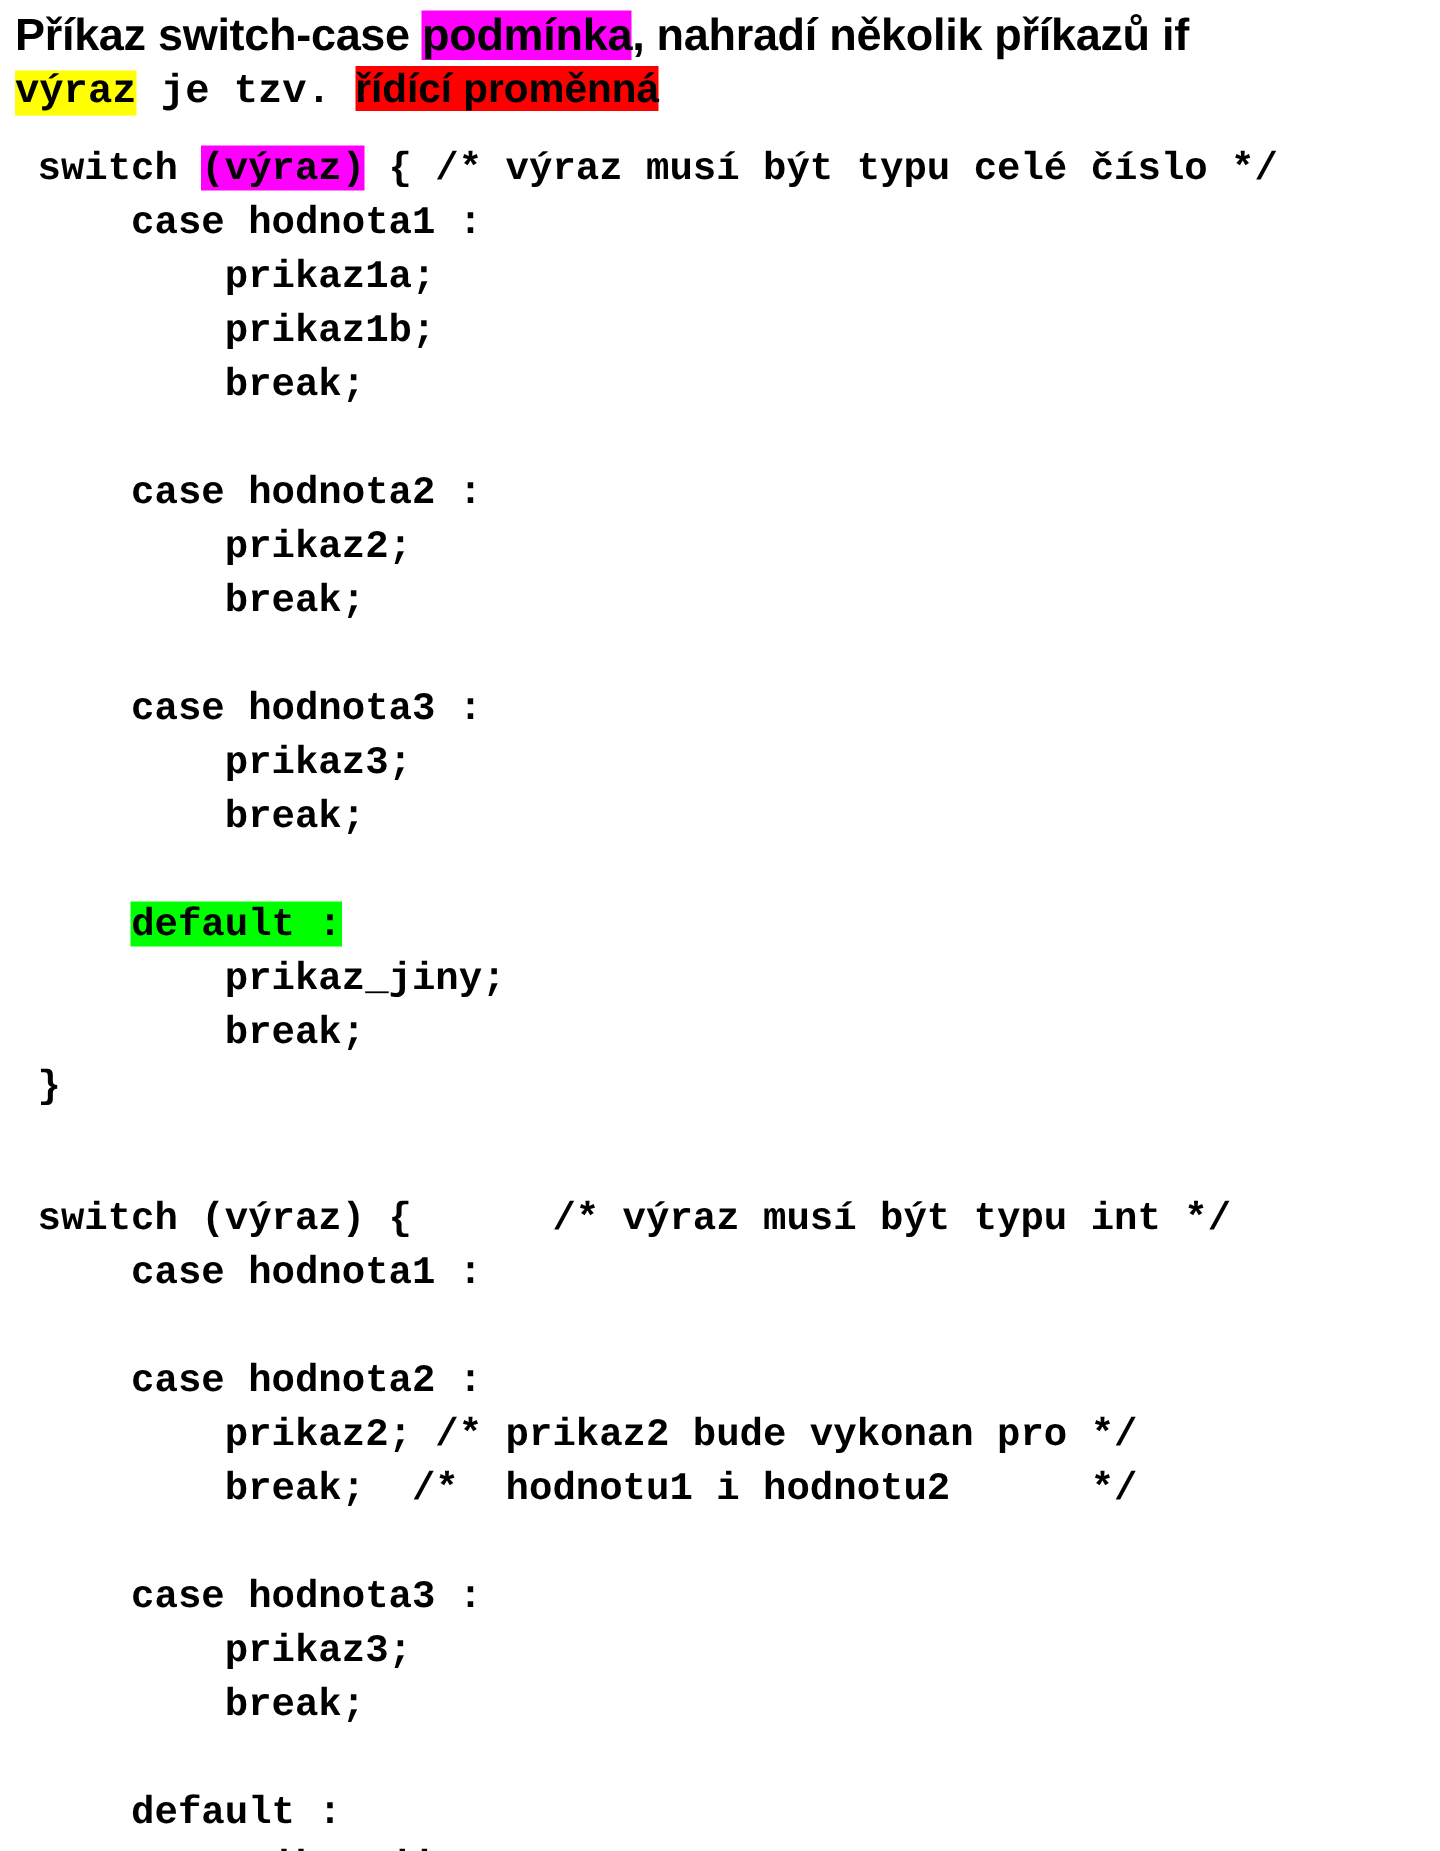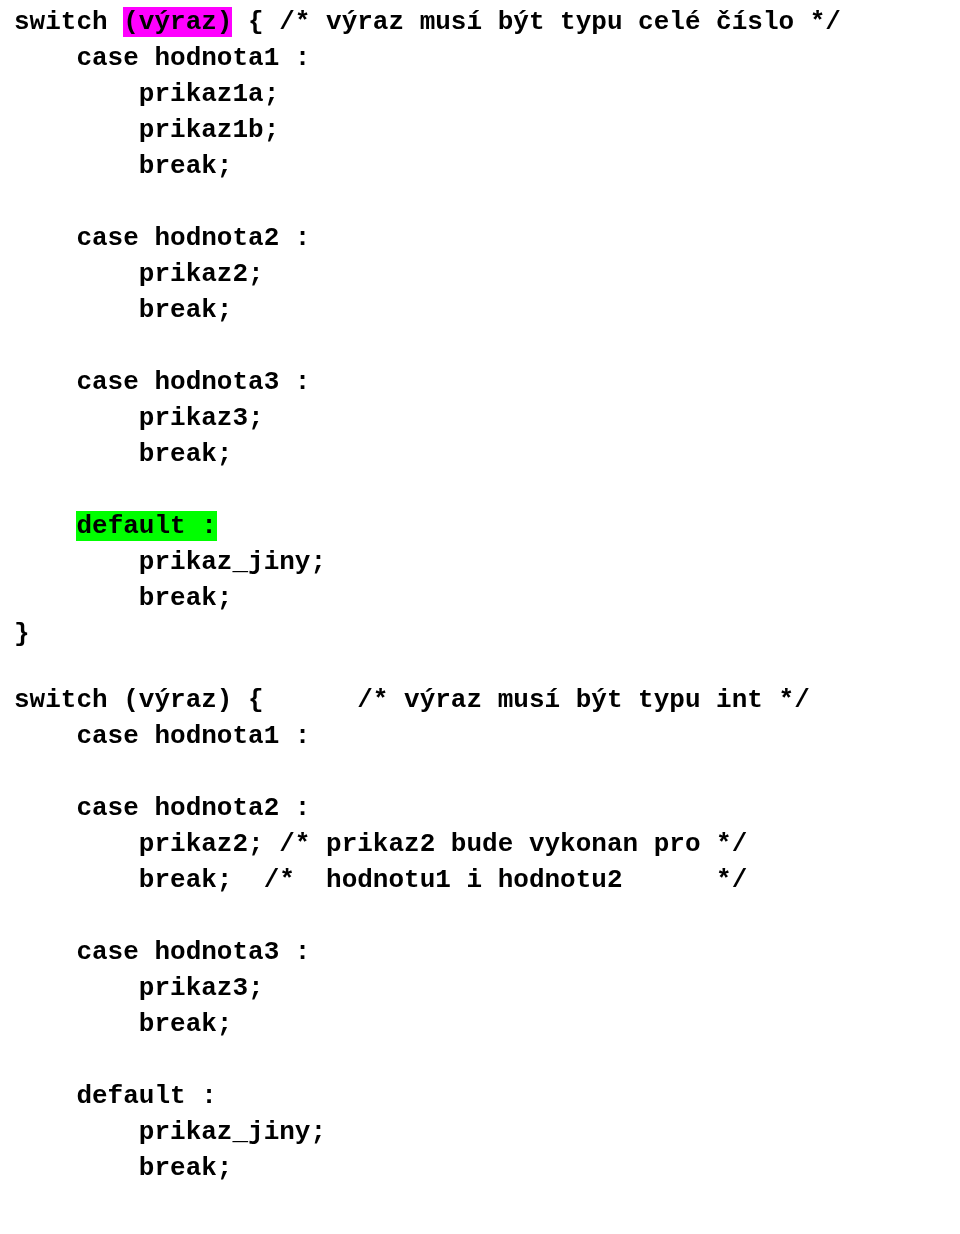--- a/index.html
+++ b/index.html
@@ -69,37 +69,41 @@
   }
 
   
   .code {
     font-family: "Liberation Mono", "DejaVu Sans Mono", monospace;
     font-weight: bold;
     font-size: 26px;
     line-height: 36px;
     white-space: pre;
     padding: 0 10px;
-    margin: 4px;
+    margin: 15px;
   }
   .code .ln {
     display: block;
     height: 36px;
     white-space: pre;
   }
   .code .ln.blank {
     height: 36px;
   }
   .gap-md { height: 22px; display:block; }
 </style>
 </head>
 <body>
 
 <div class="page">
 
+  <div class="title-block">
+    <div class="title-line"><span>Příkaz switch-case </span><span class="hl-magenta">podmínka</span><span>, nahradí několik příkazů if</span></div>
+    <div class="title-line2"><span class="hl-yellow mono-title">výraz</span><span class="mono-title"> je tzv. </span><span class="hl-red sans-title">řídící proměnná</span></div>
+  </div>
 
   <pre class="code" id="code-block-1"><span class="ln"><span>switch </span><span class="hl-magenta">(výraz)</span><span> { /* výraz musí být typu celé číslo */</span></span><span class="ln"><span>    case hodnota1 :</span></span><span class="ln"><span>        prikaz1a;</span></span><span class="ln"><span>        prikaz1b;</span></span><span class="ln"><span>        break;</span></span><span class="ln blank">&nbsp;</span><span class="ln"><span>    case hodnota2 :</span></span><span class="ln"><span>        prikaz2;</span></span><span class="ln"><span>        break;</span></span><span class="ln blank">&nbsp;</span><span class="ln"><span>    case hodnota3 :</span></span><span class="ln"><span>        prikaz3;</span></span><span class="ln"><span>        break;</span></span><span class="ln blank">&nbsp;</span><span class="ln"><span>    </span><span class="hl-green">default :</span></span><span class="ln"><span>        prikaz_jiny;</span></span><span class="ln"><span>        break;</span></span><span class="ln"><span>}</span></span></pre>
 
   <div class="gap-md"></div>
 
   <pre class="code" id="code-block-2"><span class="ln"><span>switch (výraz) {      /* výraz musí být typu int */</span></span><span class="ln"><span>    case hodnota1 :</span></span><span class="ln blank">&nbsp;</span><span class="ln"><span>    case hodnota2 :</span></span><span class="ln"><span>        prikaz2; /* prikaz2 bude vykonan pro */</span></span><span class="ln"><span>        break;  /*  hodnotu1 i hodnotu2      */</span></span><span class="ln blank">&nbsp;</span><span class="ln"><span>    case hodnota3 :</span></span><span class="ln"><span>        prikaz3;</span></span><span class="ln"><span>        break;</span></span><span class="ln blank">&nbsp;</span><span class="ln"><span>    default :</span></span><span class="ln"><span>        prikaz_jiny;</span></span><span class="ln"><span>        break;</span></span></pre>
 
 </div>
 
 </body></html>

